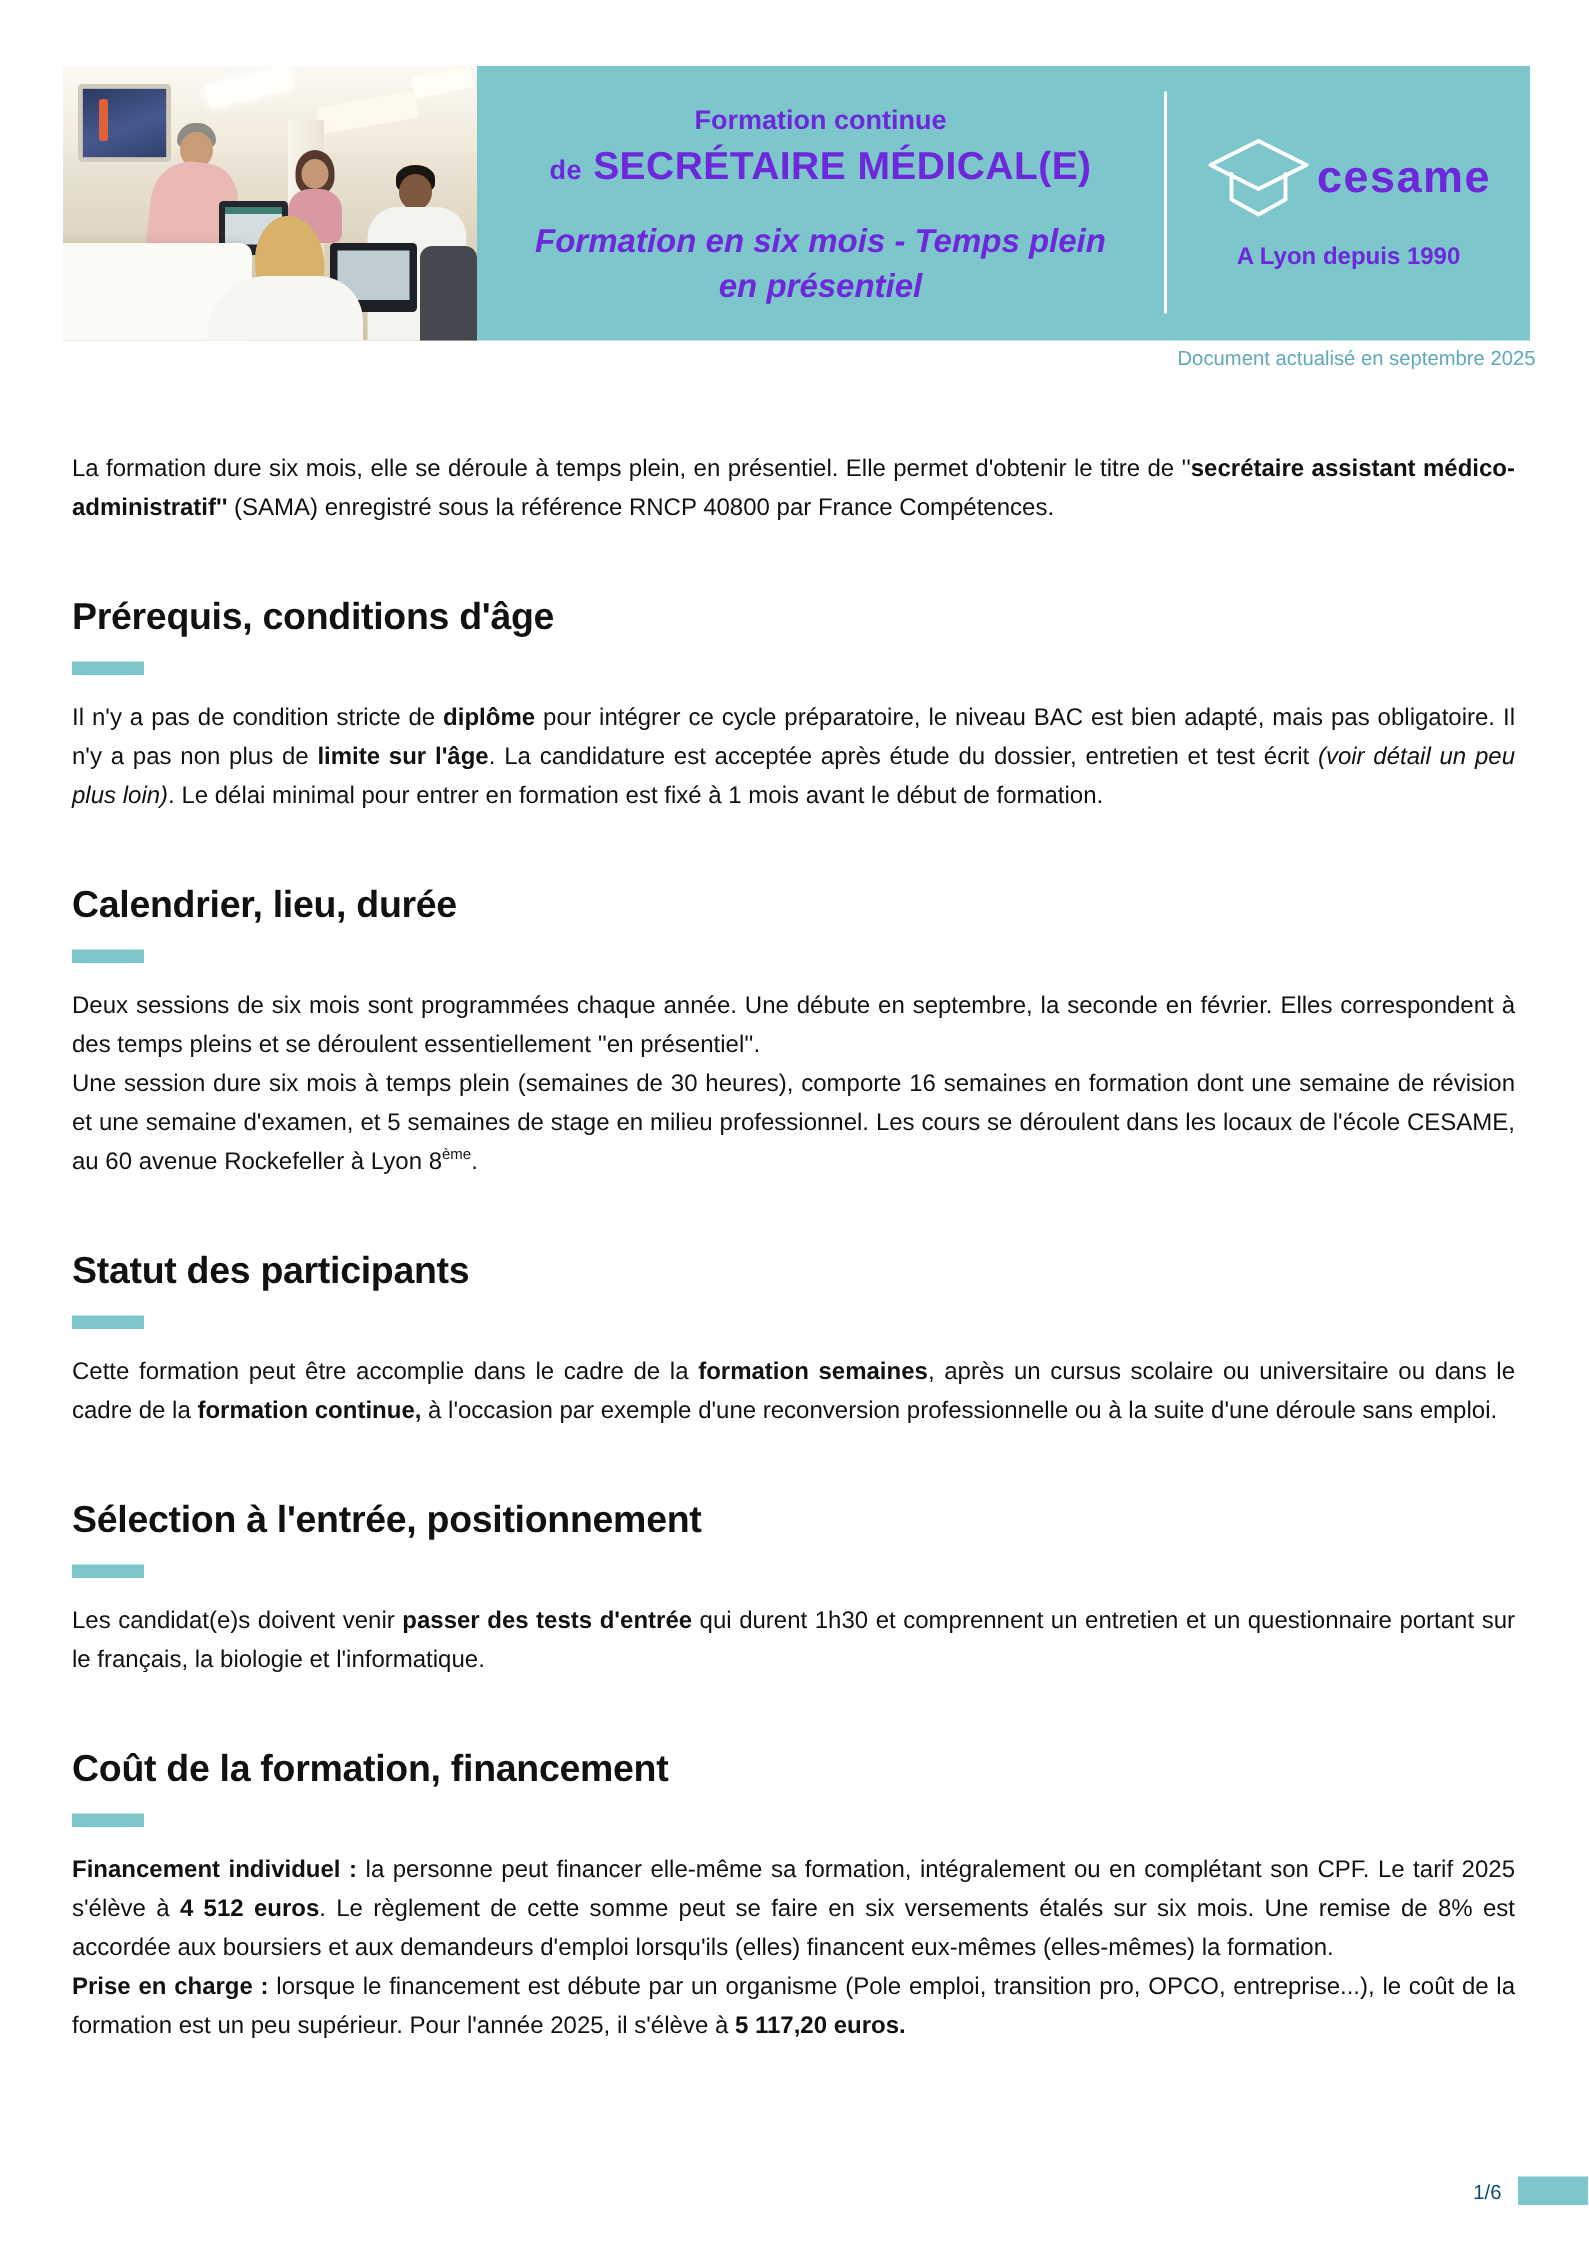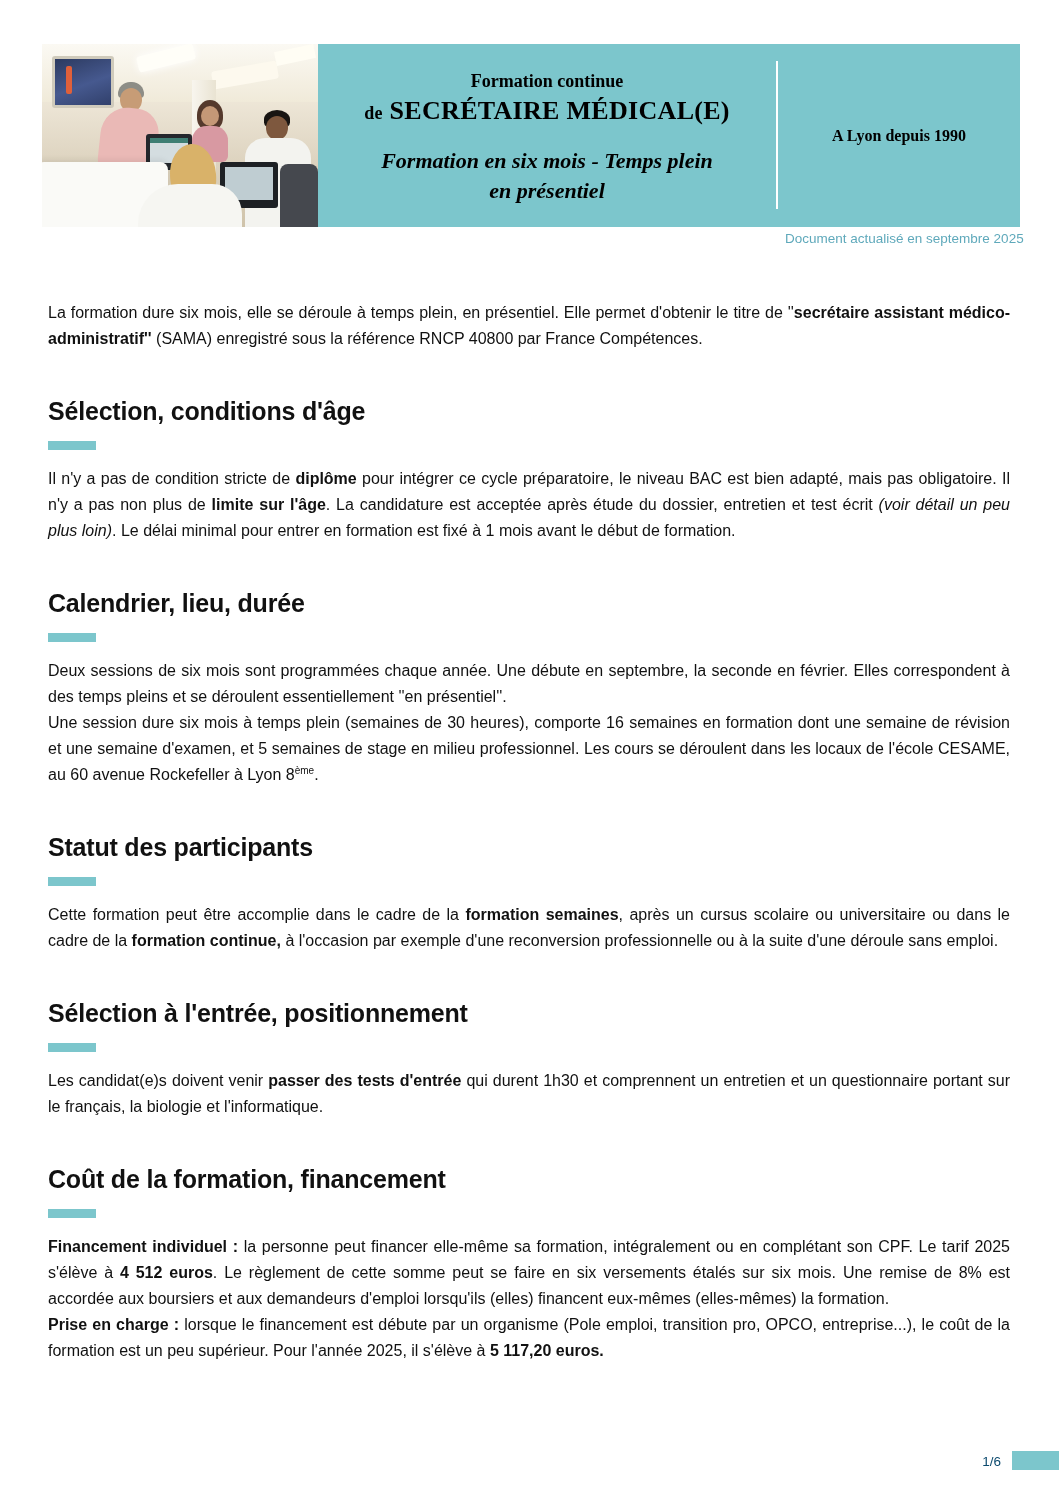--- a/index.html
+++ b/index.html
@@ -31,21 +31,21 @@
   .ph-man-r-body{left:203px;top:94px;width:66px;height:89px;background:#f3f3ef;border-radius:20px 20px 0 0;}
   .ph-monitor1{left:104px;top:90px;width:46px;height:36px;background:#24272c;border-radius:3px;}
   .ph-monitor1-screen{left:108px;top:94px;width:38px;height:25px;background:linear-gradient(180deg,#3f7f74 20%,#d4dde0 20%);}
   .ph-monitor2{left:178px;top:118px;width:58px;height:46px;background:#1d2024;border-radius:3px;}
   .ph-monitor2-screen{left:183px;top:123px;width:48px;height:33px;background:#bfcdd2;}
   .ph-counter{left:-6px;top:118px;width:132px;height:72px;background:#fafaf7;border-radius:8px 8px 0 0;box-shadow:0 -2px 6px rgba(0,0,0,.08);}
   .ph-blonde-hair{left:128px;top:100px;width:46px;height:62px;background:#d9b269;border-radius:50% 50% 45% 45%;transform:rotate(-4deg);}
   .ph-blonde-coat{left:96px;top:140px;width:104px;height:44px;background:#f6f6f2;border-radius:40px 30px 0 0;}
   .ph-chair{left:238px;top:120px;width:38px;height:64px;background:#45484e;border-radius:8px 8px 0 0;}
 
-  .banner{flex:1;background:var(--teal);display:flex;color:#000000;font-family:Liberation Serif, serif;}
+  .banner{flex:1;background:var(--teal);display:flex;color:#6d28d9;}
   .banner-title{width:458px;flex:none;display:flex;flex-direction:column;align-items:center;justify-content:center;
                 text-align:center;padding-top:2px;}
   .t1{font-size:18px;font-weight:bold;line-height:26px;}
   .t2{font-size:26px;font-weight:bold;line-height:34px;letter-spacing:.3px;}
   .t2small{font-size:18px;}
   .t3{font-size:22px;font-weight:bold;font-style:italic;line-height:30px;margin-top:16px;}
   .t4{font-size:22px;font-weight:bold;font-style:italic;line-height:30px;}
   .divider{flex:none;width:2px;height:148px;background:#fff;align-self:flex-start;margin-top:17px;}
   .banner-logo{flex:1;display:flex;flex-direction:column;align-items:center;justify-content:center;gap:16px;}
   .logo-row{display:flex;align-items:center;gap:4px;}
@@ -104,32 +104,39 @@
 
     <div class="banner">
       <div class="banner-title">
         <div class="t1">Formation continue</div>
         <div class="t2"><span class="t2small">de</span> <span>SECRÉTAIRE MÉDICAL(E)</span></div>
         <div class="t3">Formation en six mois - Temps plein</div>
         <div class="t4">en présentiel</div>
       </div>
       <div class="divider"></div>
       <div class="banner-logo">
+        <div class="logo-row">
+          <svg width="70" height="56" viewBox="0 0 70 56" aria-hidden="true">
+            <polygon points="35,3 67,19 35,35 3,19" fill="none" stroke="#fff" stroke-width="2.6" stroke-linejoin="round"></polygon>
+            <path d="M17,25 L17,42 L35,52 L53,42 L53,25" fill="none" stroke="#fff" stroke-width="2.6" stroke-linejoin="round" stroke-linecap="round"></path>
+          </svg>
+          <span class="logo-text">cesame</span>
+        </div>
         <div class="tagline">A Lyon depuis 1990</div>
       </div>
     </div>
   </header>
 
   <div class="doc-note">Document actualisé en septembre 2025</div>
 
   <main class="content">
     <p class="intro"><span>La formation dure six mois, elle se déroule à temps plein, en présentiel. Elle permet d'obtenir le titre de ''</span><span class="b">secrétaire assistant médico-administratif''</span><span> (SAMA) enregistré sous la référence RNCP 40800 par France Compétences.</span></p>
 
     <section class="sec">
-      <h2>Sélection, conditions d'âge</h2>
+      <h2>Prérequis, conditions d'âge</h2>
       <div class="bar"></div>
       <div class="paras">
           <p><span>Il n'y a pas de condition stricte de </span><span class="b">diplôme</span><span> pour intégrer ce cycle préparatoire, le niveau BAC est bien adapté, mais pas obligatoire. Il n'y a pas non plus de </span><span class="b">limite sur l'âge</span><span>. La candidature est acceptée après étude du dossier, entretien et test écrit </span><span class="i">(voir détail un peu plus loin)</span><span>. Le délai minimal pour entrer en formation est fixé à 1 mois avant le début de formation.</span></p>
         </div>
     </section>
 
     <section class="sec">
       <h2>Calendrier, lieu, durée</h2>
       <div class="bar"></div>
       <div class="paras">

